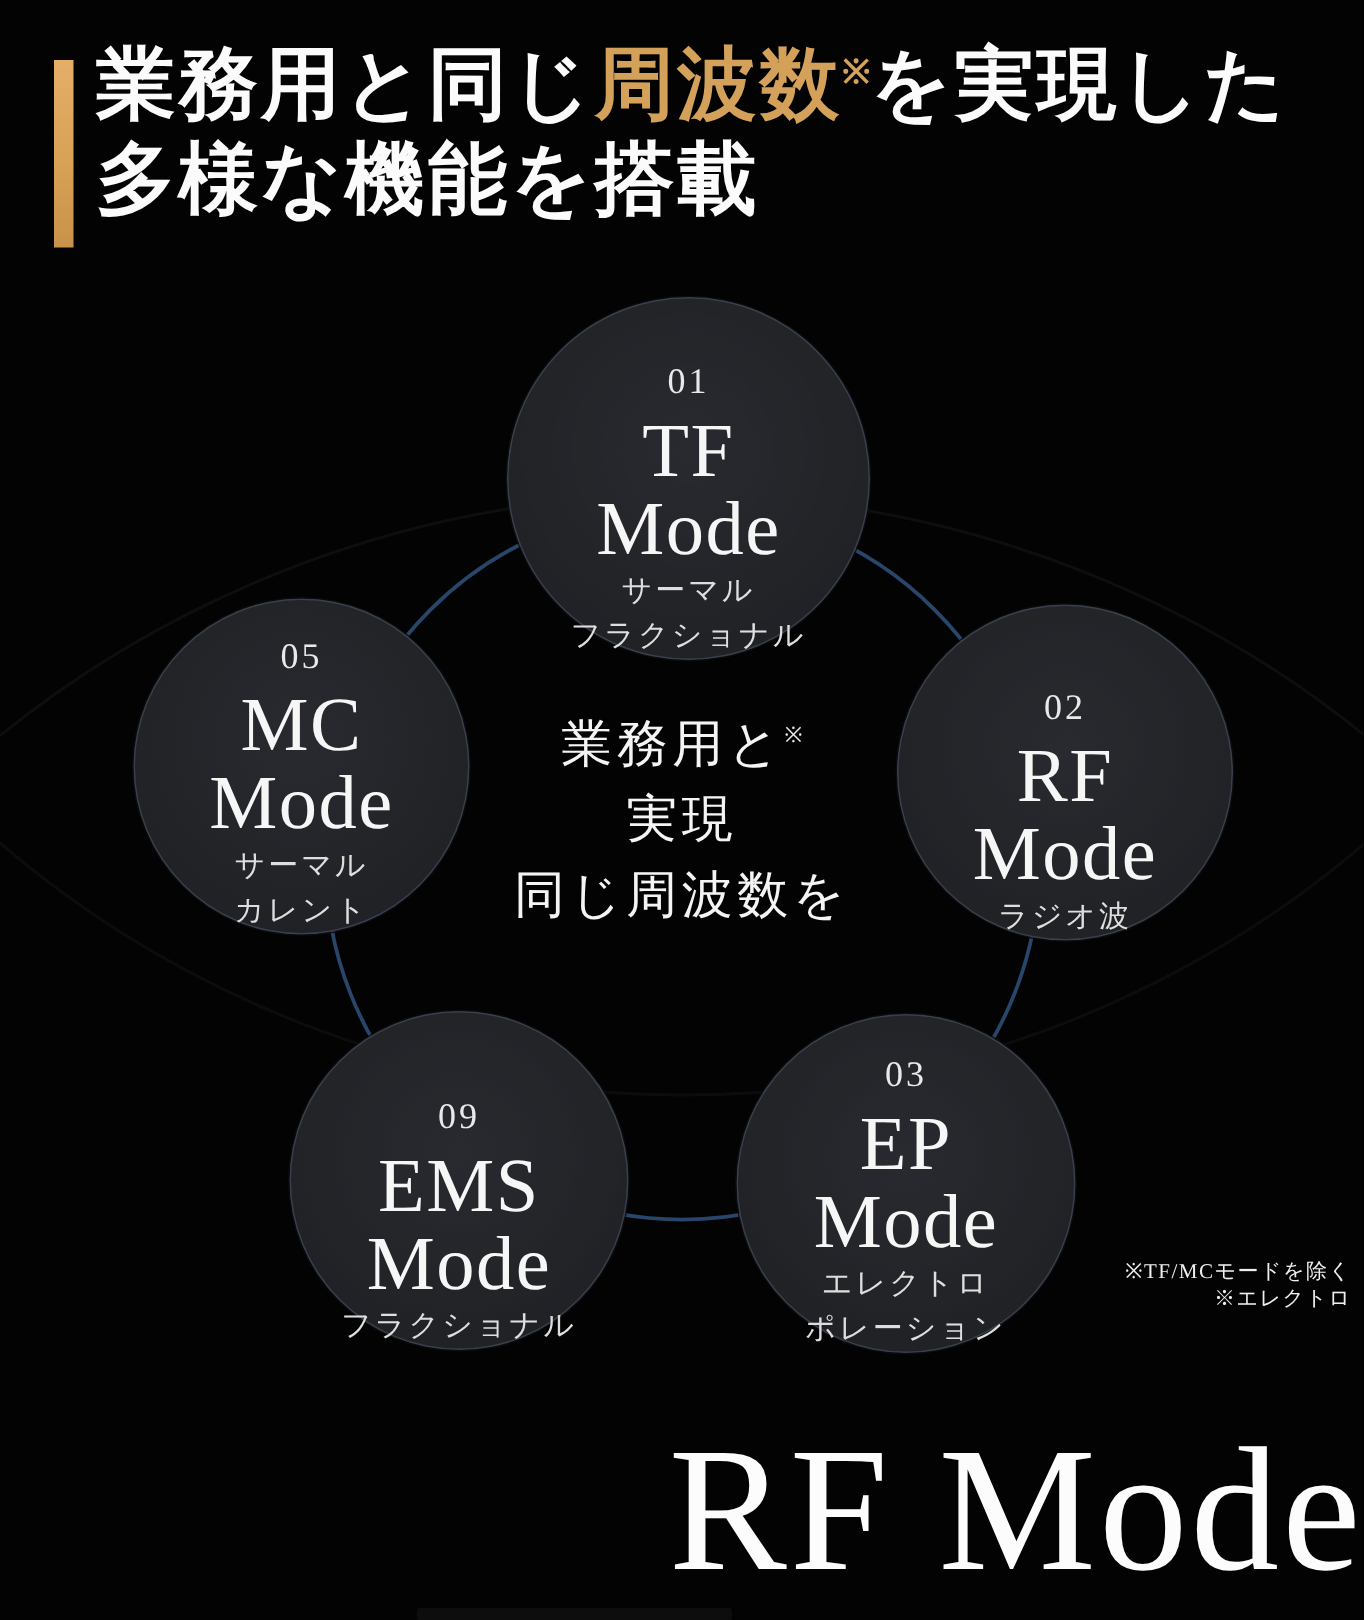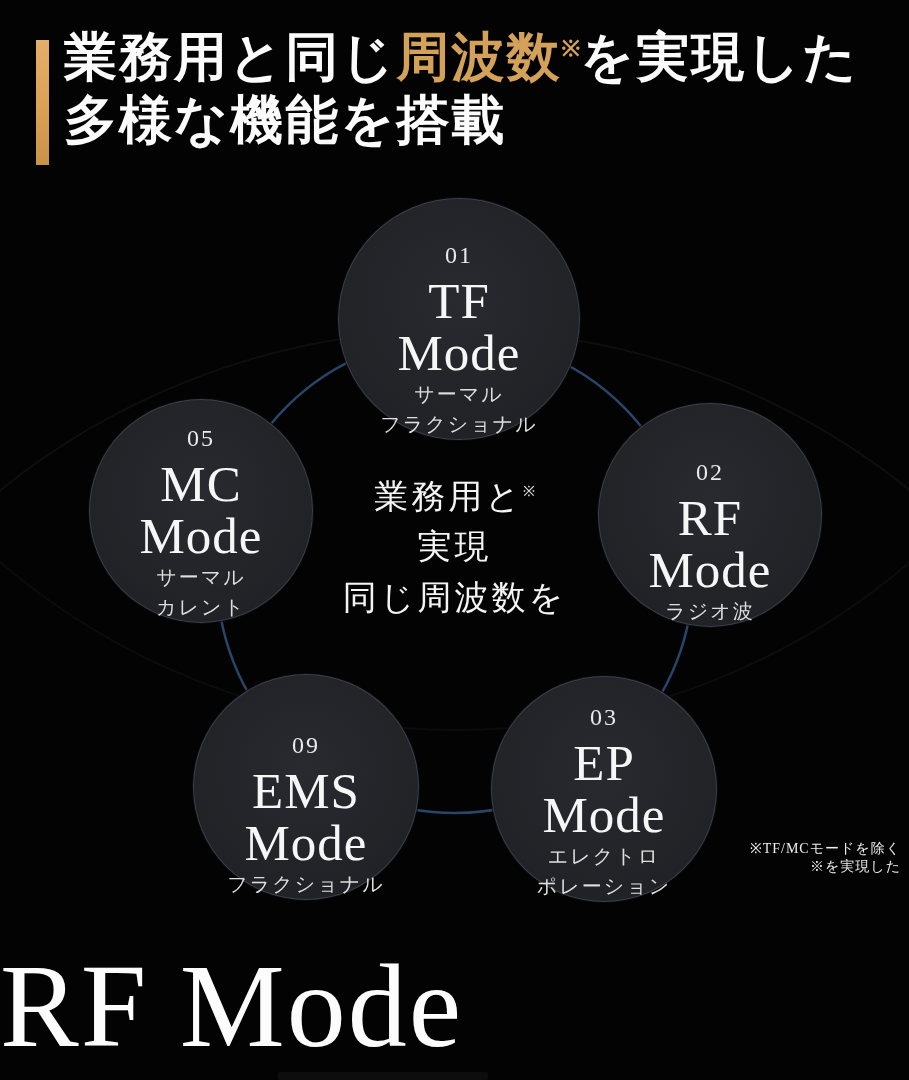--- a/index.html
+++ b/index.html
@@ -55,21 +55,21 @@
   
   .footnotes {
     position:absolute; right:8px; top:840px;
     text-align:right; font-size:14px; color:#efefef;
     line-height:1.28; letter-spacing:1px;
   }
 
   
   .bottom-title {
     position:absolute; left:0; top:948px; width:909px; margin:0;
-    text-align:left; font-size:118px; font-weight:normal;
+    text-align:right; font-size:118px; font-weight:normal;
     color:#fcfcfc; line-height:1; letter-spacing:2px;
   }
 
   .bottom-artifact {
     position:absolute; left:278px; top:1072px; width:210px; height:8px;
     background:#0d0d0d; border-radius:2px;
   }
 </style>
 </head>
 <body>
@@ -139,20 +139,20 @@
   </div>
 
   <div class="center-text">
     <div><span>業務用と</span><sup class="ref">※</sup></div>
     <div>実現</div>
     <div>同じ周波数を</div>
   </div>
 
   <div class="footnotes">
     <div>※TF/MCモードを除く</div>
-    <div>※を実現した</div>
+    <div>※エレクトロ</div>
   </div>
 
   <h2 class="bottom-title">RF Mode</h2>
 
   <div class="bottom-artifact"></div>
 
 </div>
 
 </body></html>

